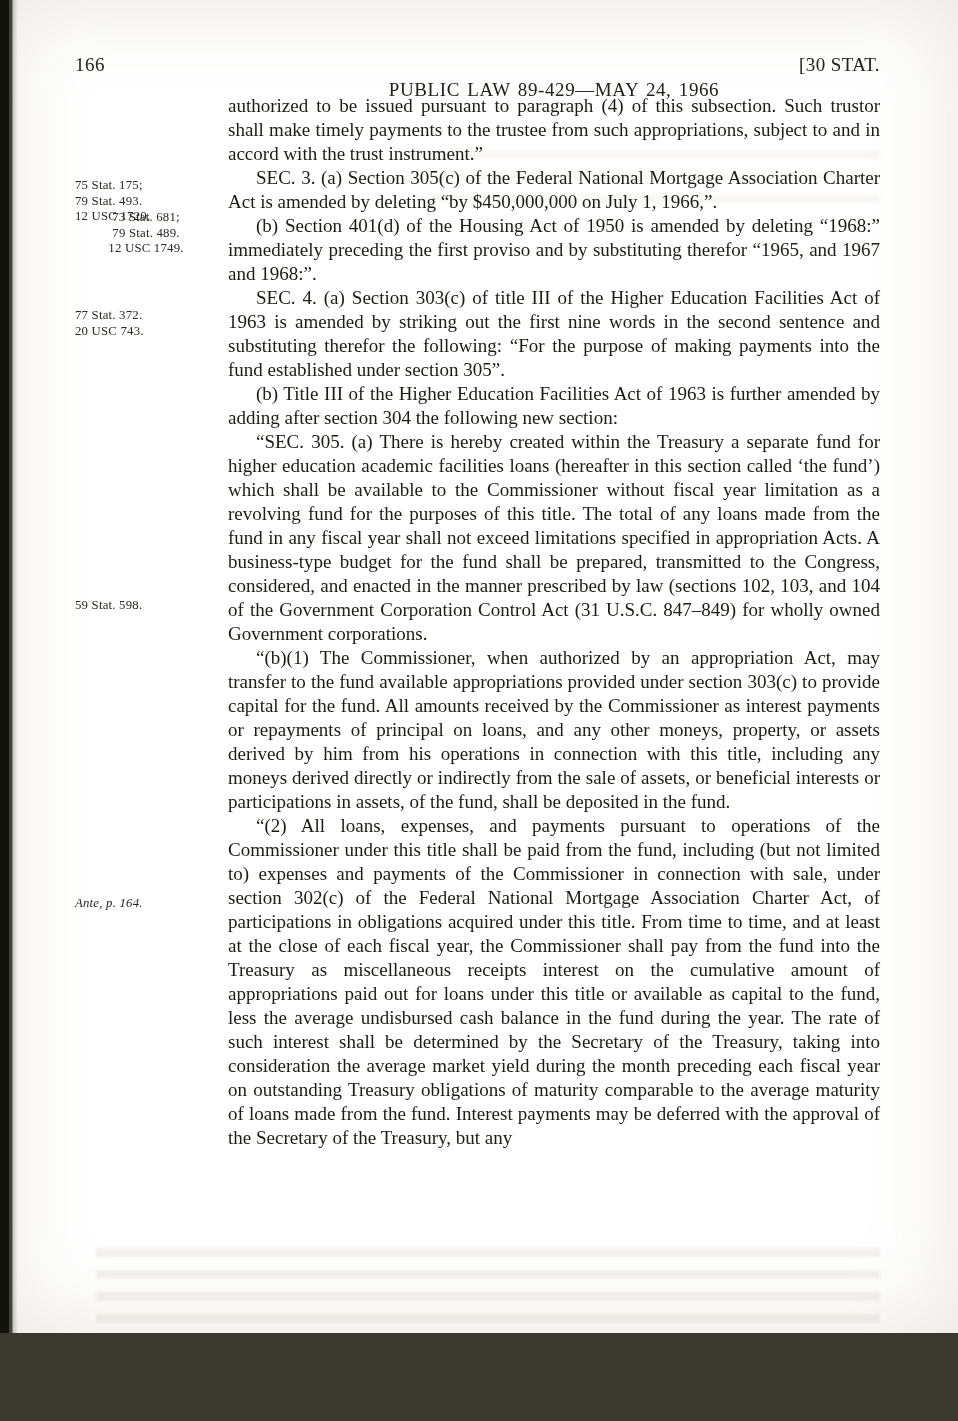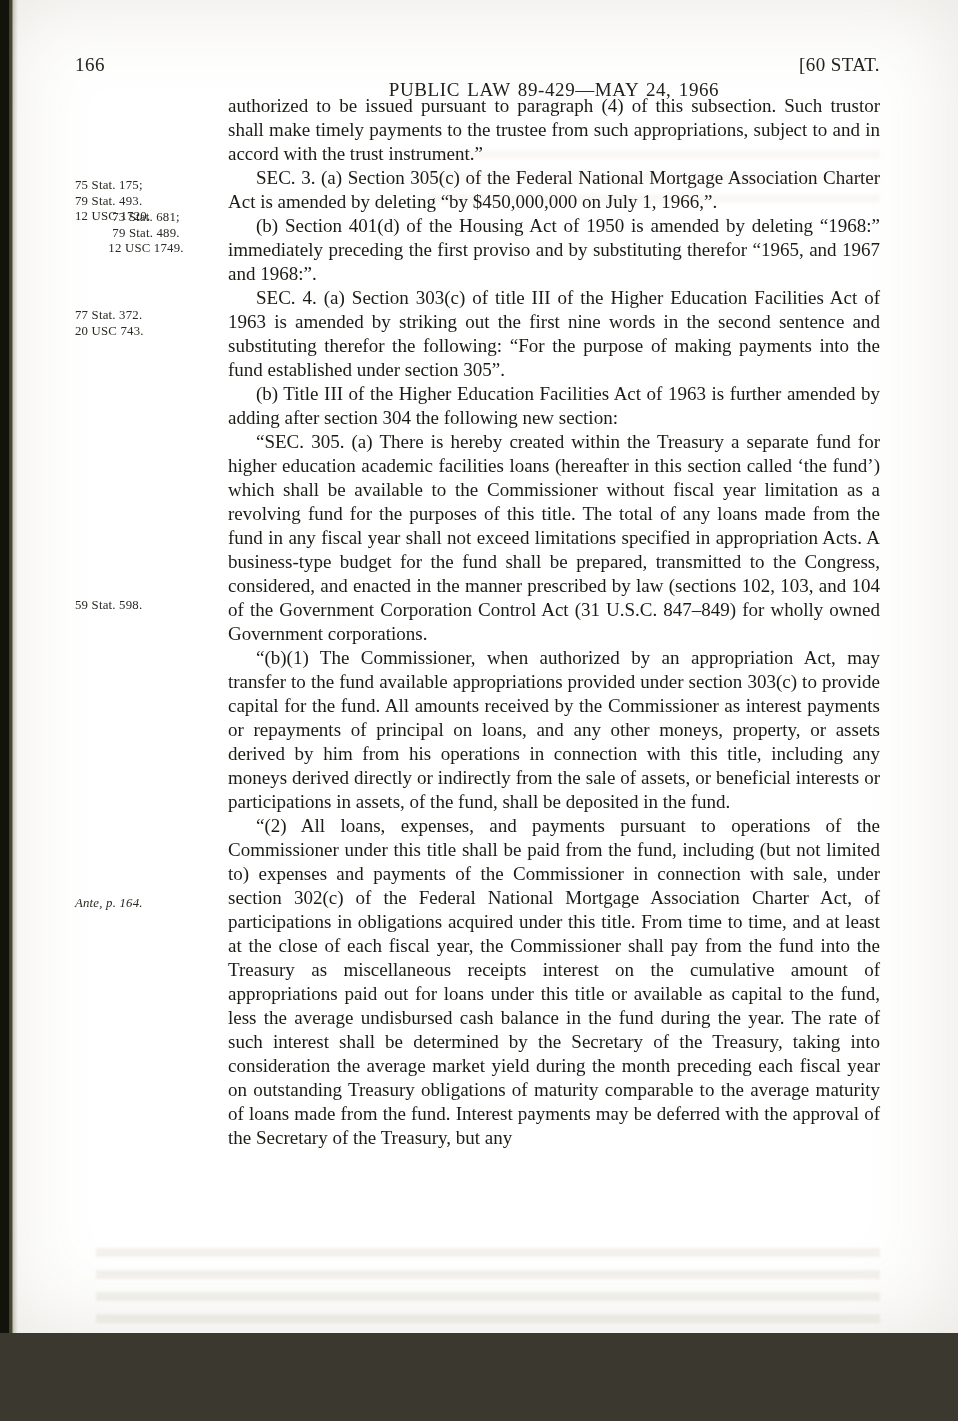--- a/index.html
+++ b/index.html
@@ -109,21 +109,21 @@
 <body>
 
 <div class="page">
   <div class="gutter"></div>
   <div class="bleed bleed-mid"></div>
   <div class="bleed bleed-bottom"></div>
 
   <header class="page-header">
     <span class="page-num">166</span>
     <span class="header-title">PUBLIC LAW 89-429—MAY 24, 1966</span>
-    <span class="header-stat">[60 STAT.</span>
+    <span class="header-stat">[30 STAT.</span>
   </header>
 
   <main class="text-block" id="text-block">
       <p class="para">authorized to be issued pursuant to paragraph (4) of this subsection. Such trustor shall make timely payments to the trustee from such appropriations, subject to and in accord with the trust instrument.”</p>
       <p class="para indent">SEC. 3. (a) Section 305(c) of the Federal National Mortgage Association Charter Act is amended by deleting “by $450,000,000 on July 1, 1966,”.<span class="margin-note" style="top: 12px;">75 Stat. 175;
 79 Stat. 493.
 12 USC 1720.</span></p>
       <p class="para indent">(b) Section 401(d) of the Housing Act of 1950 is amended by deleting “1968:” immediately preceding the first proviso and by substituting therefor “1965, and 1967 and 1968:”.<span class="margin-note" style="top: -4px; text-align: center;">73 Stat. 681;
 79 Stat. 489.
 12 USC 1749.</span></p>

